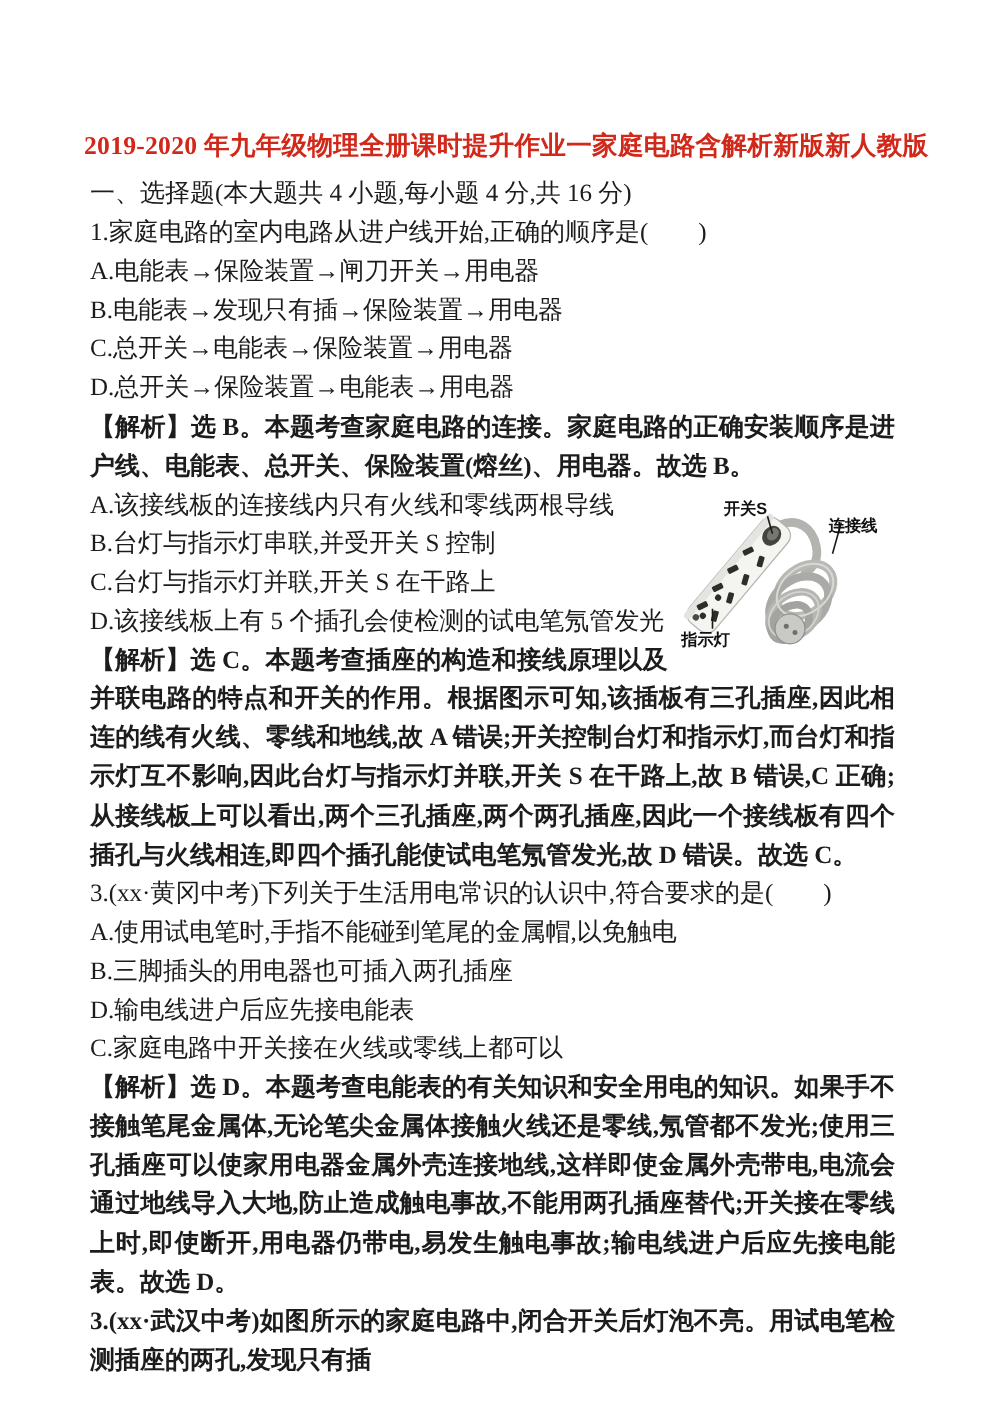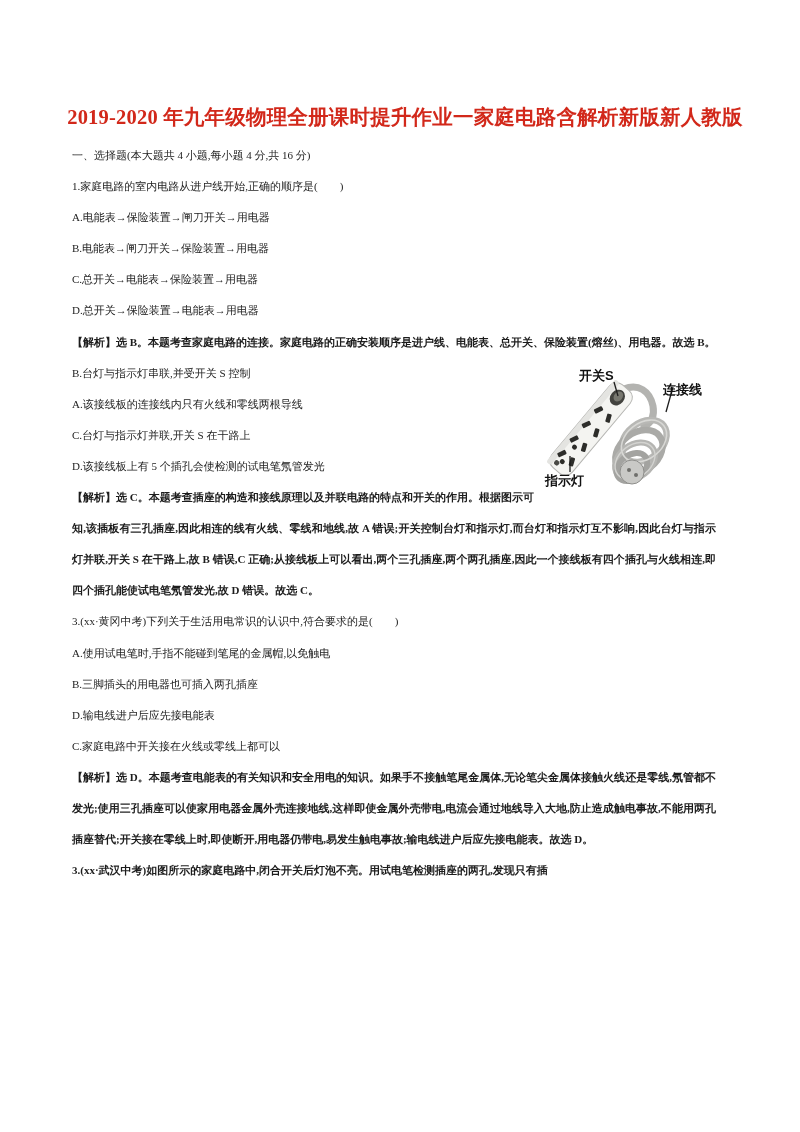--- a/index.html
+++ b/index.html
@@ -15,21 +15,21 @@
     font-size:20.5px;line-height:26px;font-weight:bold;
     color:#d2281a;
     white-space:nowrap;
     letter-spacing:0.2px;
   }
   .content{
     margin:10px 84px 0 72px;
     width:644px;
   }
   .line,.para{
-    font-size:11px;
+    font-size:20px;
     line-height:31.1px;
   }
   .para{text-align:justify;font-weight:bold;}
   .qblock{overflow:visible;}
   
   .fig{
     float:right;
     width:176px;height:146px;
     position:relative;
     margin:1px 0 2px 6px;
@@ -54,21 +54,21 @@
 
   <h1 class="doc-title" style="color: rgb(210, 40, 26);">2019-2020 年九年级物理全册课时提升作业一家庭电路含解析新版新人教版</h1>
 
   <div class="content">
 
     <div class="line">一、选择题(本大题共 4 小题,每小题 4 分,共 16 分)</div>
 
     <div class="qblock">
       <div class="line">1.家庭电路的室内电路从进户线开始,正确的顺序是(　　)</div>
       <div class="line">A.电能表→保险装置→闸刀开关→用电器</div>
-      <div class="line">B.电能表→闸刀开关→保险装置→用电器</div>
+      <div class="line">B.电能表→发现只有插→保险装置→用电器</div>
       <div class="line">C.总开关→电能表→保险装置→用电器</div>
       <div class="line">D.总开关→保险装置→电能表→用电器</div>
       <div class="para">【解析】选 B。本题考查家庭电路的连接。家庭电路的正确安装顺序是进户线、电能表、总开关、保险装置(熔丝)、用电器。故选 B。</div>
     </div>
 
     <div class="qblock">
       <div class="fig">
         <svg width="176" height="146" viewBox="0 0 176 146">
 
           <g fill="none" stroke-linecap="round">
@@ -120,22 +120,22 @@
           <g stroke="#1c1c1c" stroke-width="1.3">
             <line x1="74" y1="23" x2="78" y2="37"></line>
             <line x1="133" y1="28" x2="126" y2="53"></line>
             <line x1="30" y1="97" x2="30" y2="113"></line>
           </g>
         </svg>
         <div class="fig-label lbl-switch">开关S</div>
         <div class="fig-label lbl-cable">连接线</div>
         <div class="fig-label lbl-indicator">指示灯</div>
       </div>
+      <div class="line">A.该接线板的连接线内只有火线和零线两根导线</div>
       <div class="line">B.台灯与指示灯串联,并受开关 S 控制</div>
-      <div class="line">A.该接线板的连接线内只有火线和零线两根导线</div>
       <div class="line">C.台灯与指示灯并联,开关 S 在干路上</div>
       <div class="line">D.该接线板上有 5 个插孔会使检测的试电笔氖管发光</div>
       <div class="para">【解析】选 C。本题考查插座的构造和接线原理以及并联电路的特点和开关的作用。根据图示可知,该插板有三孔插座,因此相连的线有火线、零线和地线,故 A 错误;开关控制台灯和指示灯,而台灯和指示灯互不影响,因此台灯与指示灯并联,开关 S 在干路上,故 B 错误,C 正确;从接线板上可以看出,两个三孔插座,两个两孔插座,因此一个接线板有四个插孔与火线相连,即四个插孔能使试电笔氖管发光,故 D 错误。故选 C。</div>
     </div>
 
     <div class="qblock">
       <div class="line">3.(xx·黄冈中考)下列关于生活用电常识的认识中,符合要求的是(　　)</div>
       <div class="line">A.使用试电笔时,手指不能碰到笔尾的金属帽,以免触电</div>
       <div class="line">B.三脚插头的用电器也可插入两孔插座</div>
       <div class="line">D.输电线进户后应先接电能表</div>

